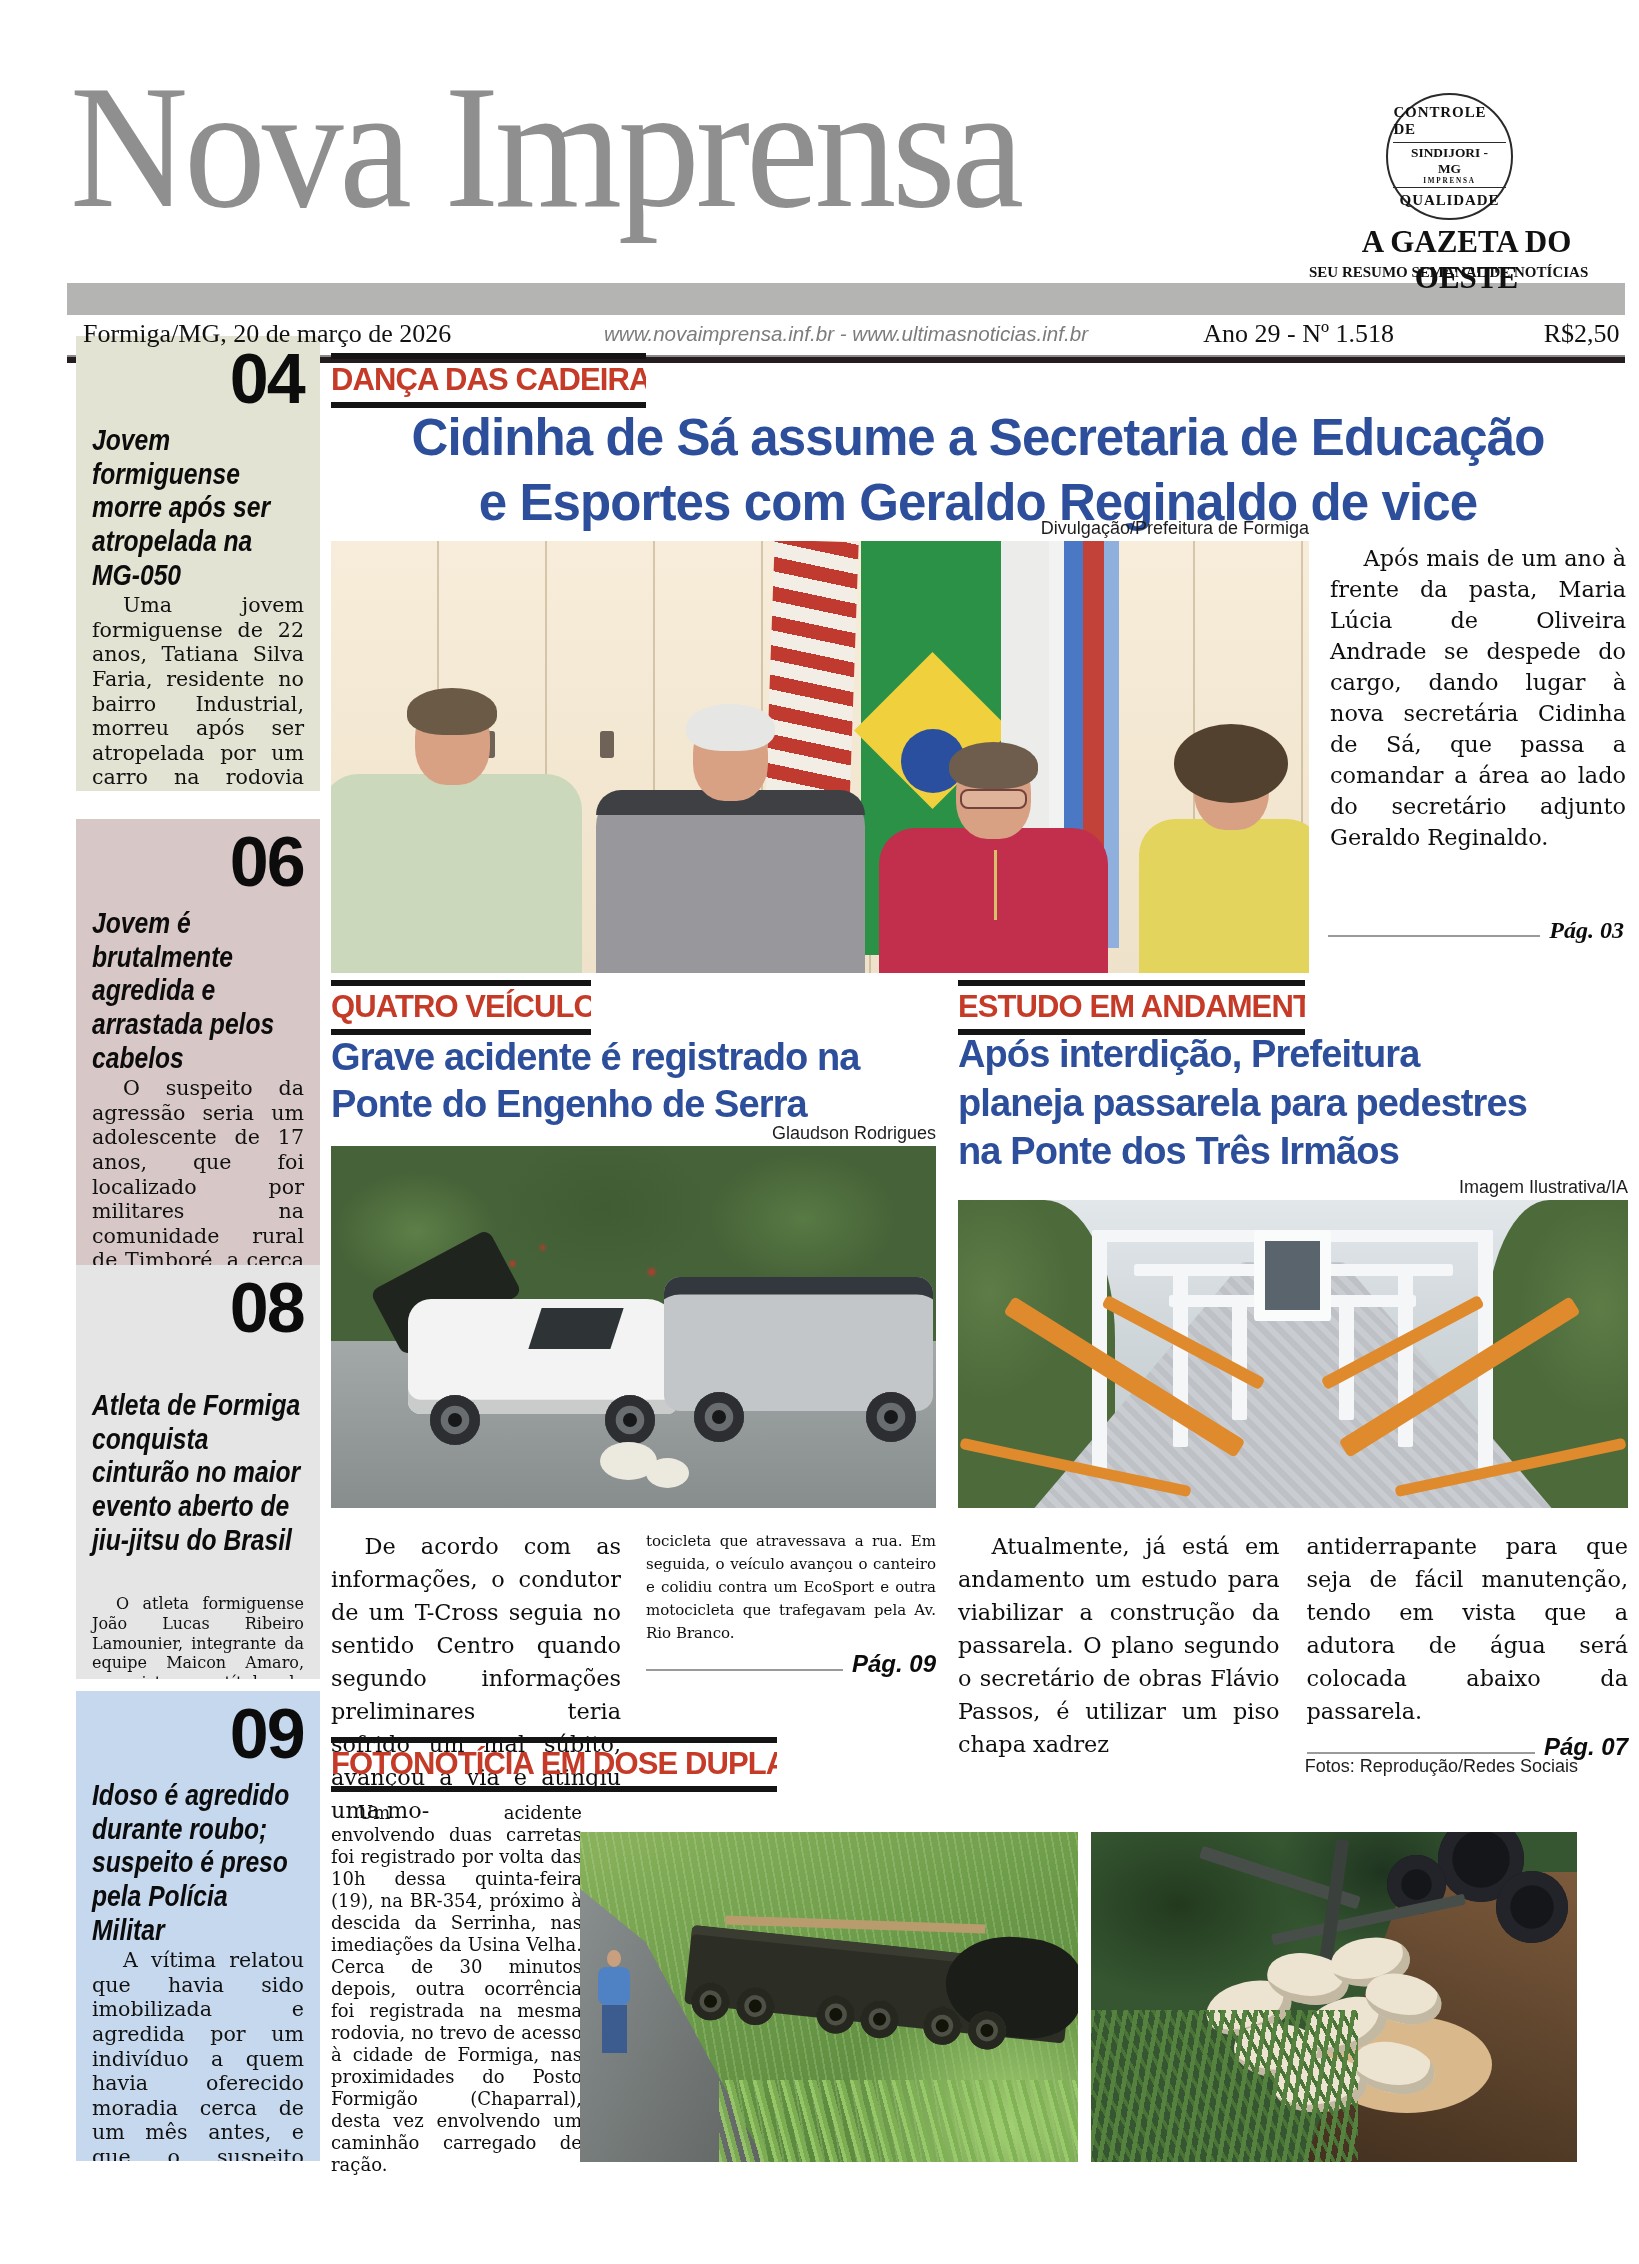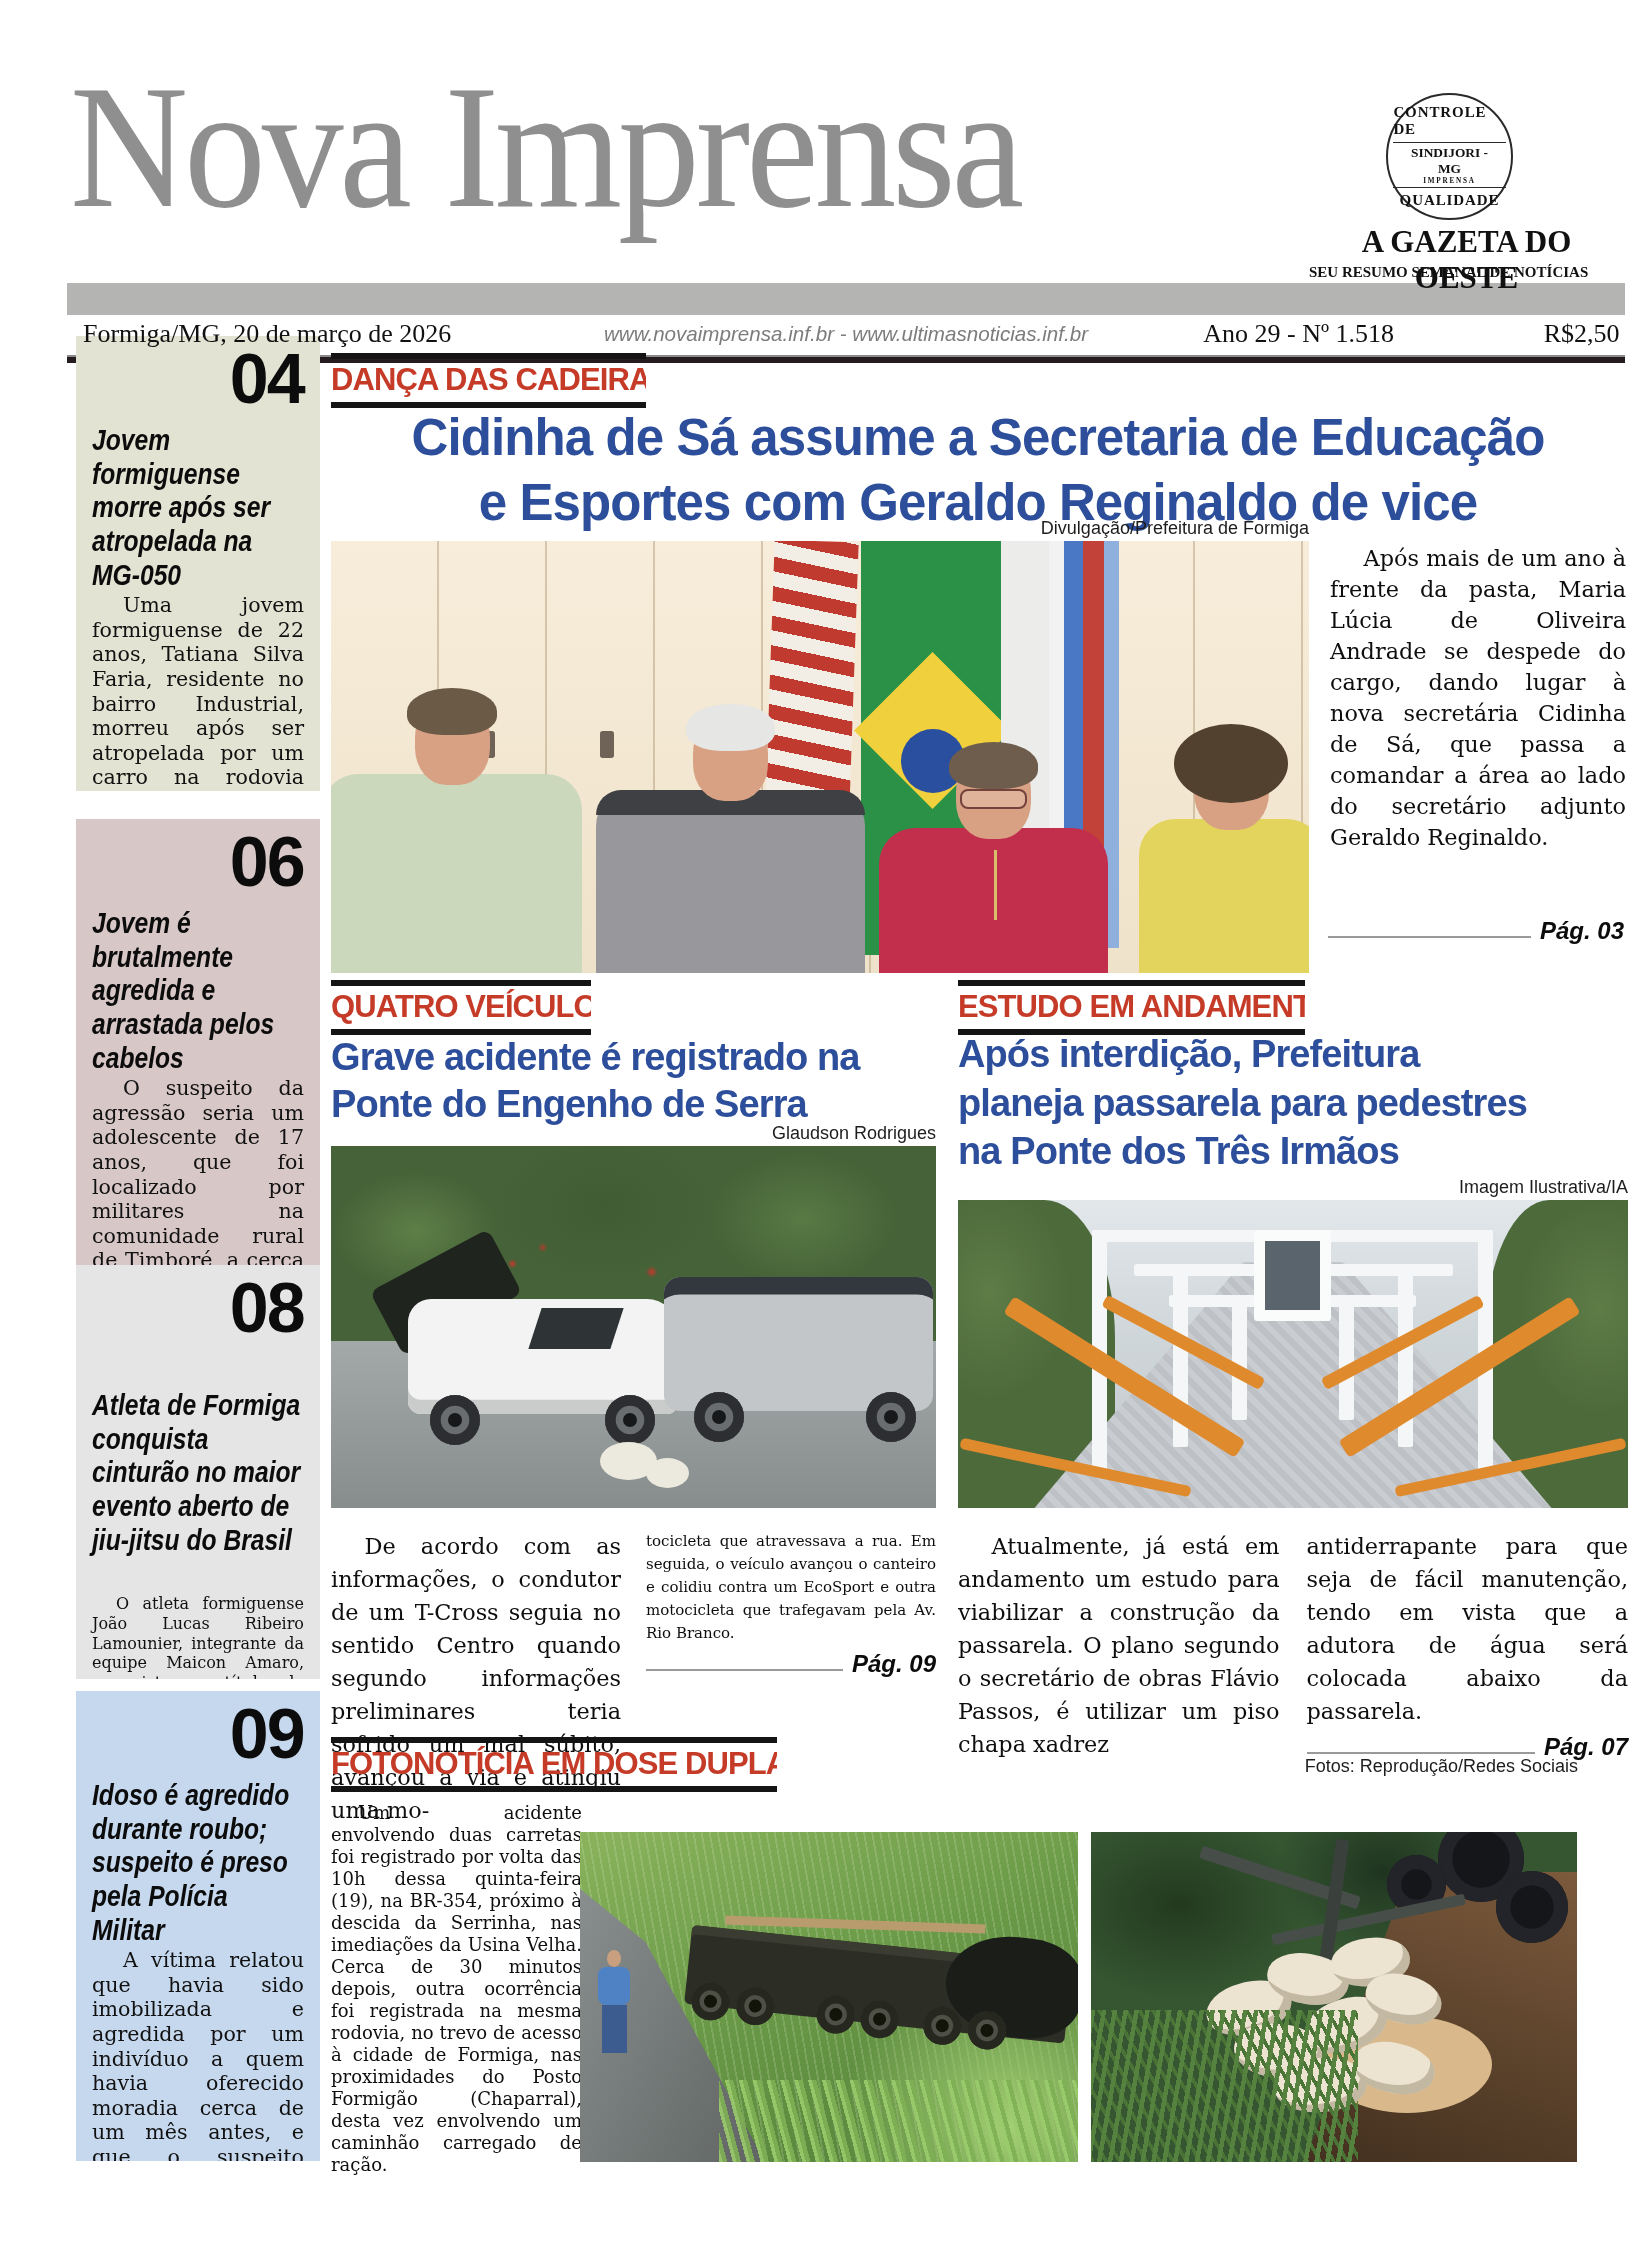--- a/index.html
+++ b/index.html
@@ -57,21 +57,21 @@
   #headline-bridge{left:958px;top:1030px;width:670px;font-size:38px;line-height:1.28;}
   .credit{font:18px "Liberation Sans",sans-serif;color:#1d1d1d;text-align:right;}
 
   
   .serif-body{font-family:"DejaVu Serif",serif;text-align:justify;color:#0e0e0e;}
   .indent{text-indent:1.5em;}
   #lead-body{left:1330px;top:543px;width:296px;font-size:22.4px;line-height:31px;}
   .pageref{display:flex;align-items:flex-end;gap:9px;
     font:italic bold 24px "Liberation Sans",sans-serif;color:#0c0c0c;}
   .pageref .line{flex:1;height:1.8px;background:#9a9a9a;margin-bottom:7.2px;}
-  #lead-pageref{left:1328px;top:917px;width:296px;}
+  #lead-pageref{left:1328px;top:917px;width:296px;font-family:Liberation Serif, serif;}
   .cols{display:flex;}
   #accident-cols{left:331px;top:1530px;width:605px;gap:25px;}
   #accident-cols .col{width:290px;font-size:22.4px;line-height:33px;}
   #bridge-cols{left:958px;top:1530px;width:670px;gap:27px;}
   #bridge-cols .col{width:322px;font-size:22.4px;line-height:33px;}
   .col .pageref{margin-top:5.4px;}
   #photonews-body{left:331px;top:1802px;width:251px;font-size:18px;line-height:22px;}
 
   
   .photo{overflow:hidden;background:#dcdcdc;}

